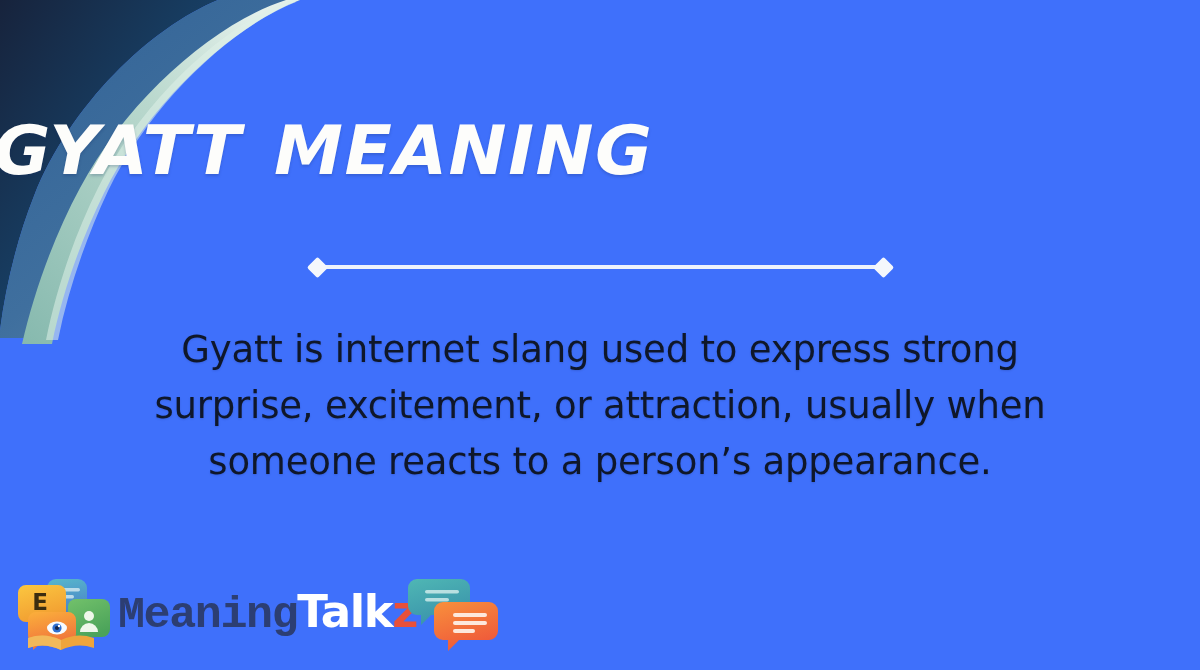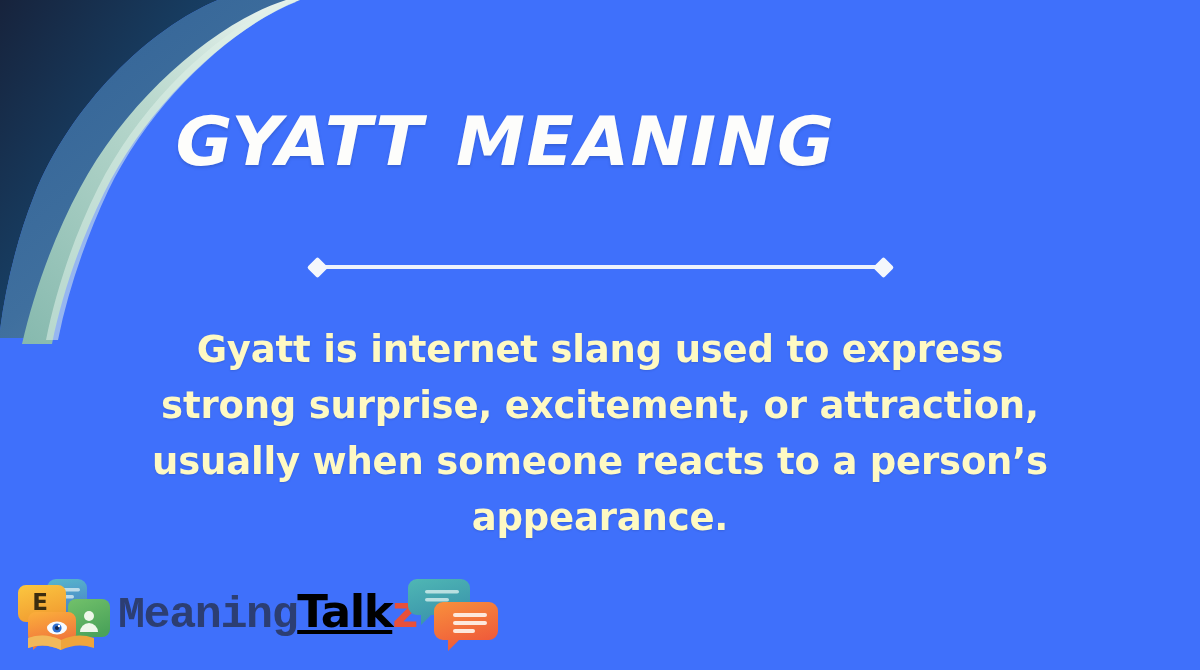--- a/index.html
+++ b/index.html
@@ -23,24 +23,24 @@
     top: 0;
     left: 0;
     width: 420px;
     height: 360px;
     pointer-events: none;
   }
 
   
   #title-block {
     position: absolute;
-    top: 103px;
+    top: 112px;
     left: 0;
     width: 1012px;
-    text-align: center;
+    text-align: left;
   }
 
   #page-title {
     display: inline-block;
     margin: 0;
     color: #fdfdfb;
     font-family: "DejaVu Sans", sans-serif;
     font-size: 68px;
     line-height: 78px;
     font-weight: 700;
@@ -84,25 +84,25 @@
   #description-block {
     position: absolute;
     top: 322px;
     left: 150px;
     width: 900px;
     text-align: center;
   }
 
   #description-text {
     margin: 0;
-    color: #fef9c3;
+    color: #0f172a;
     font-family: "DejaVu Sans", sans-serif;
     font-size: 37px;
     line-height: 56px;
-    font-weight: 700;
+    font-weight: 400;
     letter-spacing: -0.2px;
     text-shadow: 0 1px 2px rgba(20, 40, 100, 0.18);
   }
 
   
   #logo {
     position: absolute;
     left: 14px;
     top: 572px;
     width: 420px;
@@ -122,21 +122,21 @@
     font-family: "DejaVu Sans", sans-serif;
     font-size: 45px;
     font-weight: 700;
     letter-spacing: -1.4px;
     line-height: 52px;
     margin-left: 2px;
     white-space: nowrap;
   }
 
   .word-meaning { color: #2c3e73; font-family: Liberation Mono, monospace; }
-  .word-talk    { color: #000000; text-decoration: underline; }
+  .word-talk    { color: #ffffff; }
   .word-z       { color: #e8503a; }
 
   #logo-bubbles {
     flex: 0 0 auto;
     width: 96px;
     height: 76px;
     margin-left: -10px;
   }
 </style>
 </head>

